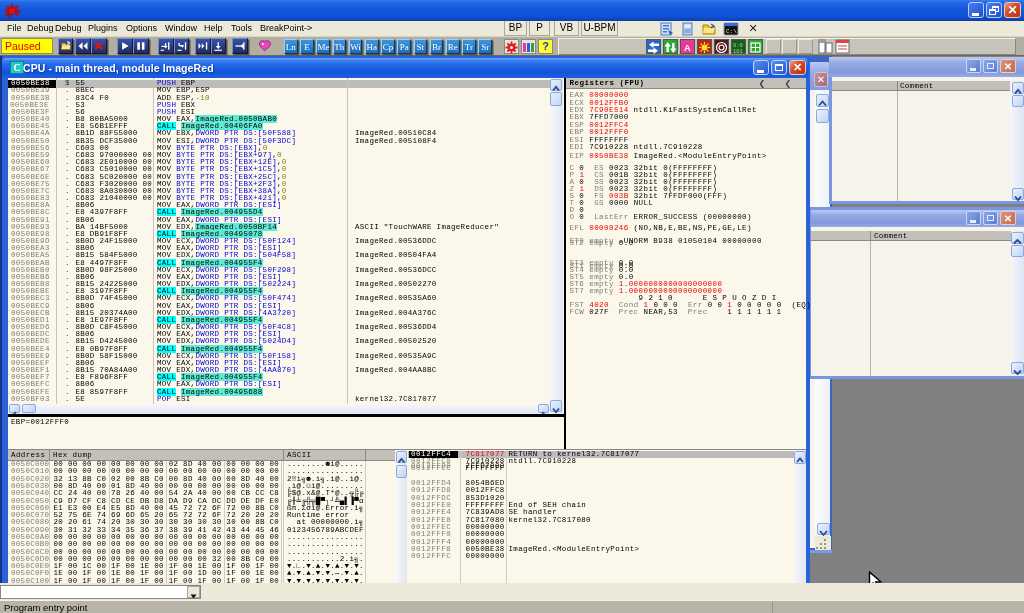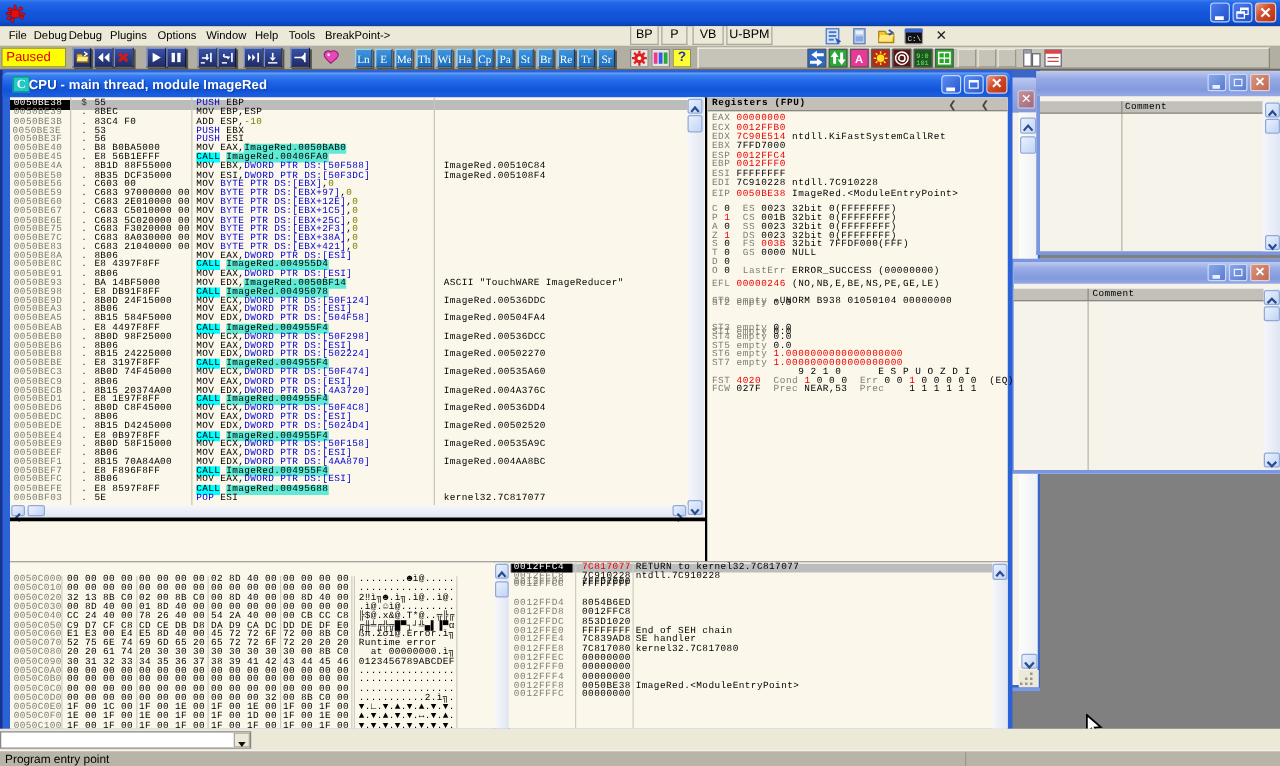--- a/index.html
+++ b/index.html
@@ -354,20 +354,21 @@
 <div class="abs" style="left:0px;top:326px;width:542px;height:10px;background:linear-gradient(to bottom,#f6f7fa,#e0e6f2)">
  <div class="abs sbtn" style="left:1px;top:0px;width:11px;height:9px"><svg width="9" height="8">
               <path d="M6 1 L3 4 L6 7" stroke="#2a4a90" stroke-width="1.7" fill="none"></path>
             </svg></div>
  <div class="abs sbtn" style="left:14px;top:0px;width:14px;height:9px"></div>
  <div class="abs sbtn" style="left:530px;top:0px;width:11px;height:9px"><svg width="9" height="8">
               <path d="M3 1 L6 4 L3 7" stroke="#2a4a90" stroke-width="1.7" fill="none"></path>
             </svg></div>
 </div>
 <div class="abs" style="left:0px;top:336px;width:557px;height:2.5px;background:#000"></div>
+<div class="abs mono" style="left:0px;top:338.5px;width:555px;height:32px;background:#fbf8eb"><span class="abs" style="left:3px;top:2px;letter-spacing:.35px">EBP=0012FFF0</span></div>
 <div class="abs" style="left:555.5px;top:0;width:2px;height:371px;background:#000"></div>
 <div class="abs" style="left:557.5px;top:0;width:240.5px;height:371px;background:#fbf8eb">
 <div class="abs hdr" style="left:0;top:0;width:240.5px;height:11px">
             <span class="abs mono" style="left:4px;top:1.5px;font-weight:bold;letter-spacing:.5px">Registers (FPU)</span>
             <span class="abs" style="left:193px;top:1px;font-size:8px;color:#444">❮</span>
             <span class="abs" style="left:219px;top:1px;font-size:8px;color:#444">❮</span>
           </div>
 <div class="abs mono" style="left:4px;top:14.4px;letter-spacing:.43px"><i class="g">EAX</i> <i class="r">00000000</i></div>
 <div class="abs mono" style="left:4px;top:21.8px;letter-spacing:.43px"><i class="g">ECX</i> <i class="r">0012FFB0</i></div>
 <div class="abs mono" style="left:4px;top:29.3px;letter-spacing:.43px"><i class="g">EDX</i> <i class="r">7C90E514</i> ntdll.KiFastSystemCallRet</div>
@@ -393,20 +394,28 @@
 <div class="abs mono" style="left:4px;top:188.7px;letter-spacing:.43px"><i class="g">ST4</i> <i class="g">empty</i> 0.0</div>
 <div class="abs mono" style="left:4px;top:195.8px;letter-spacing:.43px"><i class="g">ST5</i> <i class="g">empty</i> 0.0</div>
 <div class="abs mono" style="left:4px;top:202.8px;letter-spacing:.43px"><i class="g">ST6</i> <i class="g">empty</i> <i class="r">1.0000000000000000000</i></div>
 <div class="abs mono" style="left:4px;top:209.9px;letter-spacing:.43px"><i class="g">ST7</i> <i class="g">empty</i> <i class="r">1.0000000000000000000</i></div>
 <div class="abs mono" style="left:4px;top:216.8px;letter-spacing:.43px">              9 2 1 0      E S P U O Z D I</div>
 <div class="abs mono" style="left:4px;top:224.0px;letter-spacing:.43px"><i class="g">FST</i> <i class="r">4020</i>  <i class="g">Cond</i> <i class="r">1</i> 0 0 0  <i class="g">Err</i> 0 0 <i class="r">1</i> 0 0 0 0 0  (EQ)</div>
 <div class="abs mono" style="left:4px;top:231.4px;letter-spacing:.43px"><i class="g">FCW</i> 027F  <i class="g">Prec</i> NEAR,53  <i class="g">Prec</i>    1 1 1 1 1 1</div>
 </div>
 <div class="abs" style="left:0px;top:370.5px;width:798px;height:1.5px;background:#888"></div>
 <div class="abs" style="left:0;top:372px;width:387px;height:133px;background:#fbf8eb">
+<div class="abs hdr" style="left:0;top:0;width:387px;height:10.5px">
+ <span class="abs mono" style="left:3px;top:1.5px;letter-spacing:.4px">Address</span>
+ <span class="abs mono" style="left:45px;top:1.5px;letter-spacing:.4px">Hex dump</span>
+ <span class="abs mono" style="left:279px;top:1.5px;letter-spacing:.4px">ASCII</span>
+ <div class="abs" style="left:41px;top:0;width:1px;height:10.5px;background:#8a887f"></div>
+ <div class="abs" style="left:275px;top:0;width:1px;height:10.5px;background:#8a887f"></div>
+ <div class="abs" style="left:357px;top:0;width:1px;height:10.5px;background:#8a887f"></div>
+</div>
 <div class="abs mono" style="left:0;top:11.20px;width:390px;height:7.28px"><span class="abs" style="left:3px;color:#7d7d74">0050C000</span><span class="abs" style="left:45.5px">00 00 00 00 00 00 00 00 02 8D 40 00 00 00 00 00</span><span class="abs" style="left:279px">........☻ì@.....</span></div>
 <div class="abs mono" style="left:0;top:18.48px;width:390px;height:7.28px"><span class="abs" style="left:3px;color:#7d7d74">0050C010</span><span class="abs" style="left:45.5px">00 00 00 00 00 00 00 00 00 00 00 00 00 00 00 00</span><span class="abs" style="left:279px">................</span></div>
 <div class="abs mono" style="left:0;top:25.76px;width:390px;height:7.28px"><span class="abs" style="left:3px;color:#7d7d74">0050C020</span><span class="abs" style="left:45.5px">32 13 8B C0 02 00 8B C0 00 8D 40 00 00 8D 40 00</span><span class="abs" style="left:279px">2‼ì╗☻.ì╗.ì@..ì@.</span></div>
 <div class="abs mono" style="left:0;top:33.04px;width:390px;height:7.28px"><span class="abs" style="left:3px;color:#7d7d74">0050C030</span><span class="abs" style="left:45.5px">00 8D 40 00 01 8D 40 00 00 00 00 00 00 00 00 00</span><span class="abs" style="left:279px">.ì@.☺ì@.........</span></div>
 <div class="abs mono" style="left:0;top:40.32px;width:390px;height:7.28px"><span class="abs" style="left:3px;color:#7d7d74">0050C040</span><span class="abs" style="left:45.5px">CC 24 40 00 78 26 40 00 54 2A 40 00 00 CB CC C8</span><span class="abs" style="left:279px">╠$@.x&amp;@.T*@..╦╠╔</span></div>
 <div class="abs mono" style="left:0;top:47.60px;width:390px;height:7.28px"><span class="abs" style="left:3px;color:#7d7d74">0050C050</span><span class="abs" style="left:45.5px">C9 D7 CF C8 CD CE DB D8 DA D9 CA DC DD DE DF E0</span><span class="abs" style="left:279px">╔╫╧╔╬╦█▀┐┘╩▄▌▐▀α</span></div>
 <div class="abs mono" style="left:0;top:54.88px;width:390px;height:7.28px"><span class="abs" style="left:3px;color:#7d7d74">0050C060</span><span class="abs" style="left:45.5px">E1 E3 00 E4 E5 8D 40 00 45 72 72 6F 72 00 8B C0</span><span class="abs" style="left:279px">ßπ.Σσì@.Error.ì╗</span></div>
 <div class="abs mono" style="left:0;top:62.16px;width:390px;height:7.28px"><span class="abs" style="left:3px;color:#7d7d74">0050C070</span><span class="abs" style="left:45.5px">52 75 6E 74 69 6D 65 20 65 72 72 6F 72 20 20 20</span><span class="abs" style="left:279px">Runtime error   </span></div>
 <div class="abs mono" style="left:0;top:69.44px;width:390px;height:7.28px"><span class="abs" style="left:3px;color:#7d7d74">0050C080</span><span class="abs" style="left:45.5px">20 20 61 74 20 30 30 30 30 30 30 30 30 00 8B C0</span><span class="abs" style="left:279px">  at 00000000.ì╗</span></div>
 <div class="abs mono" style="left:0;top:76.72px;width:390px;height:7.28px"><span class="abs" style="left:3px;color:#7d7d74">0050C090</span><span class="abs" style="left:45.5px">30 31 32 33 34 35 36 37 38 39 41 42 43 44 45 46</span><span class="abs" style="left:279px">0123456789ABCDEF</span></div>

